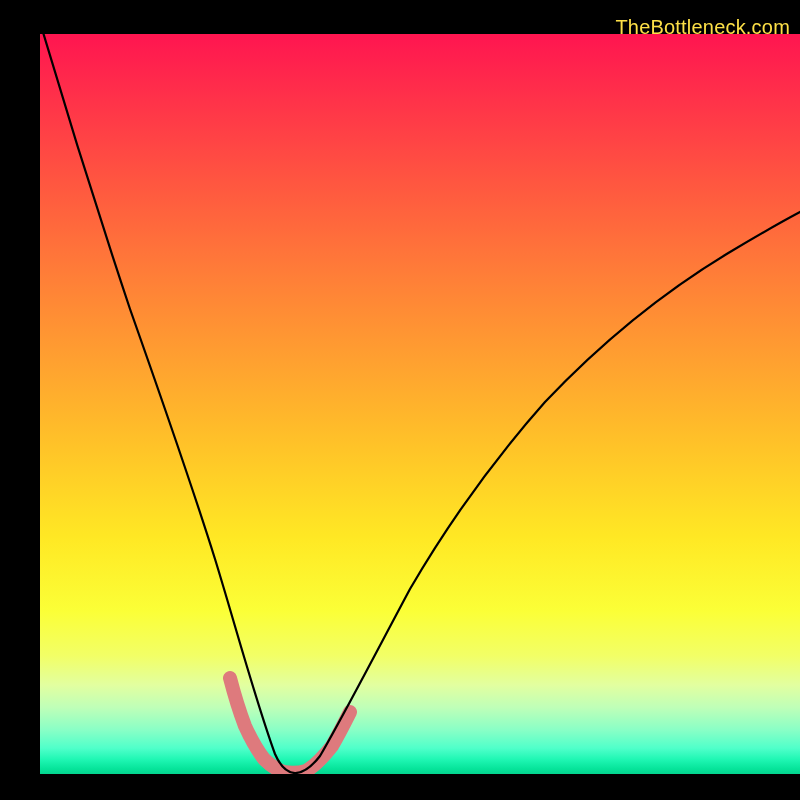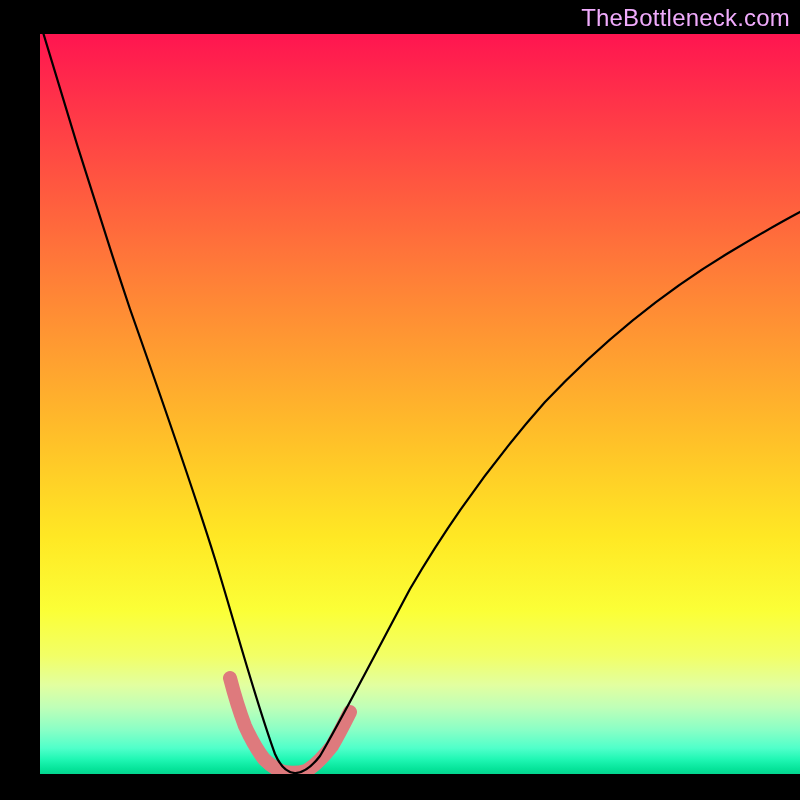--- a/index.html
+++ b/index.html
@@ -12,25 +12,25 @@
     font-family: Arial, Helvetica, sans-serif;
   }
   .frame {
     position: relative;
     width: 800px;
     height: 800px;
     background: #000;
   }
   .watermark {
     position: absolute;
-    top: 4px;
+    top: 16px;
     right: 10px;
-    font-size: 24px;
+    font-size: 20px;
     font-weight: 500;
-    color: #f0abfc;
+    color: #fde047;
     letter-spacing: 0.2px;
     z-index: 50;
   }
   .plot-area {
     position: absolute;
     left: 40px;
     top: 34px;
     width: 760px;
     height: 740px;
     overflow: hidden;

